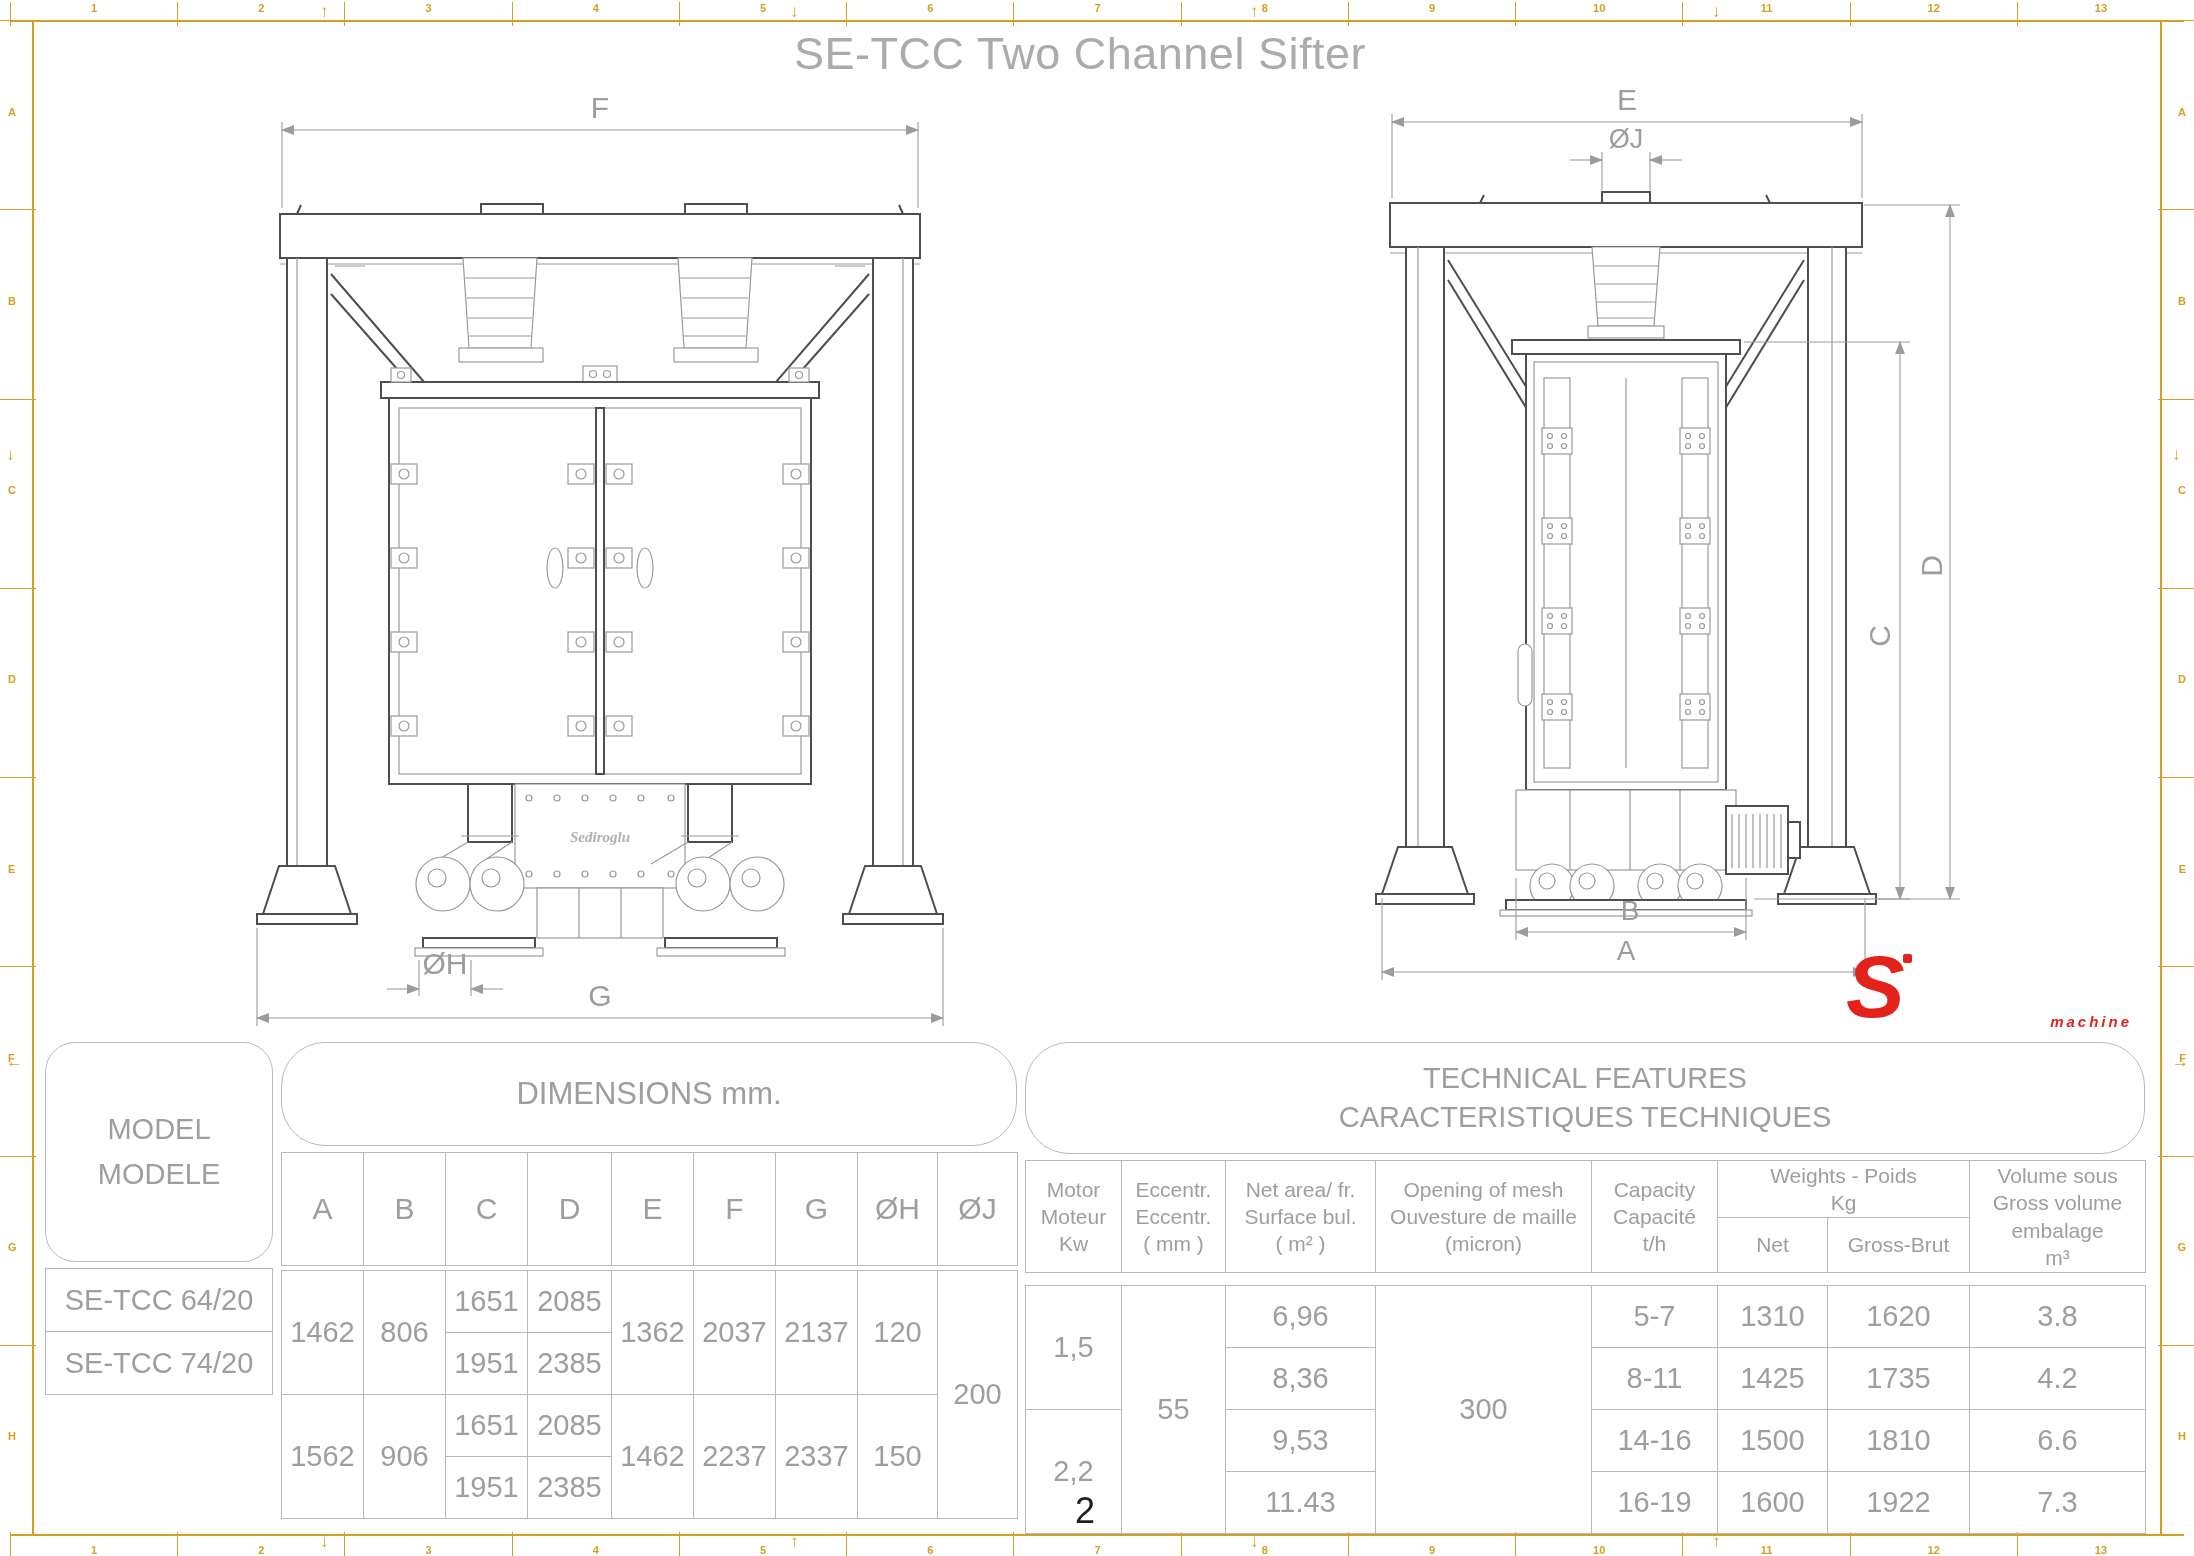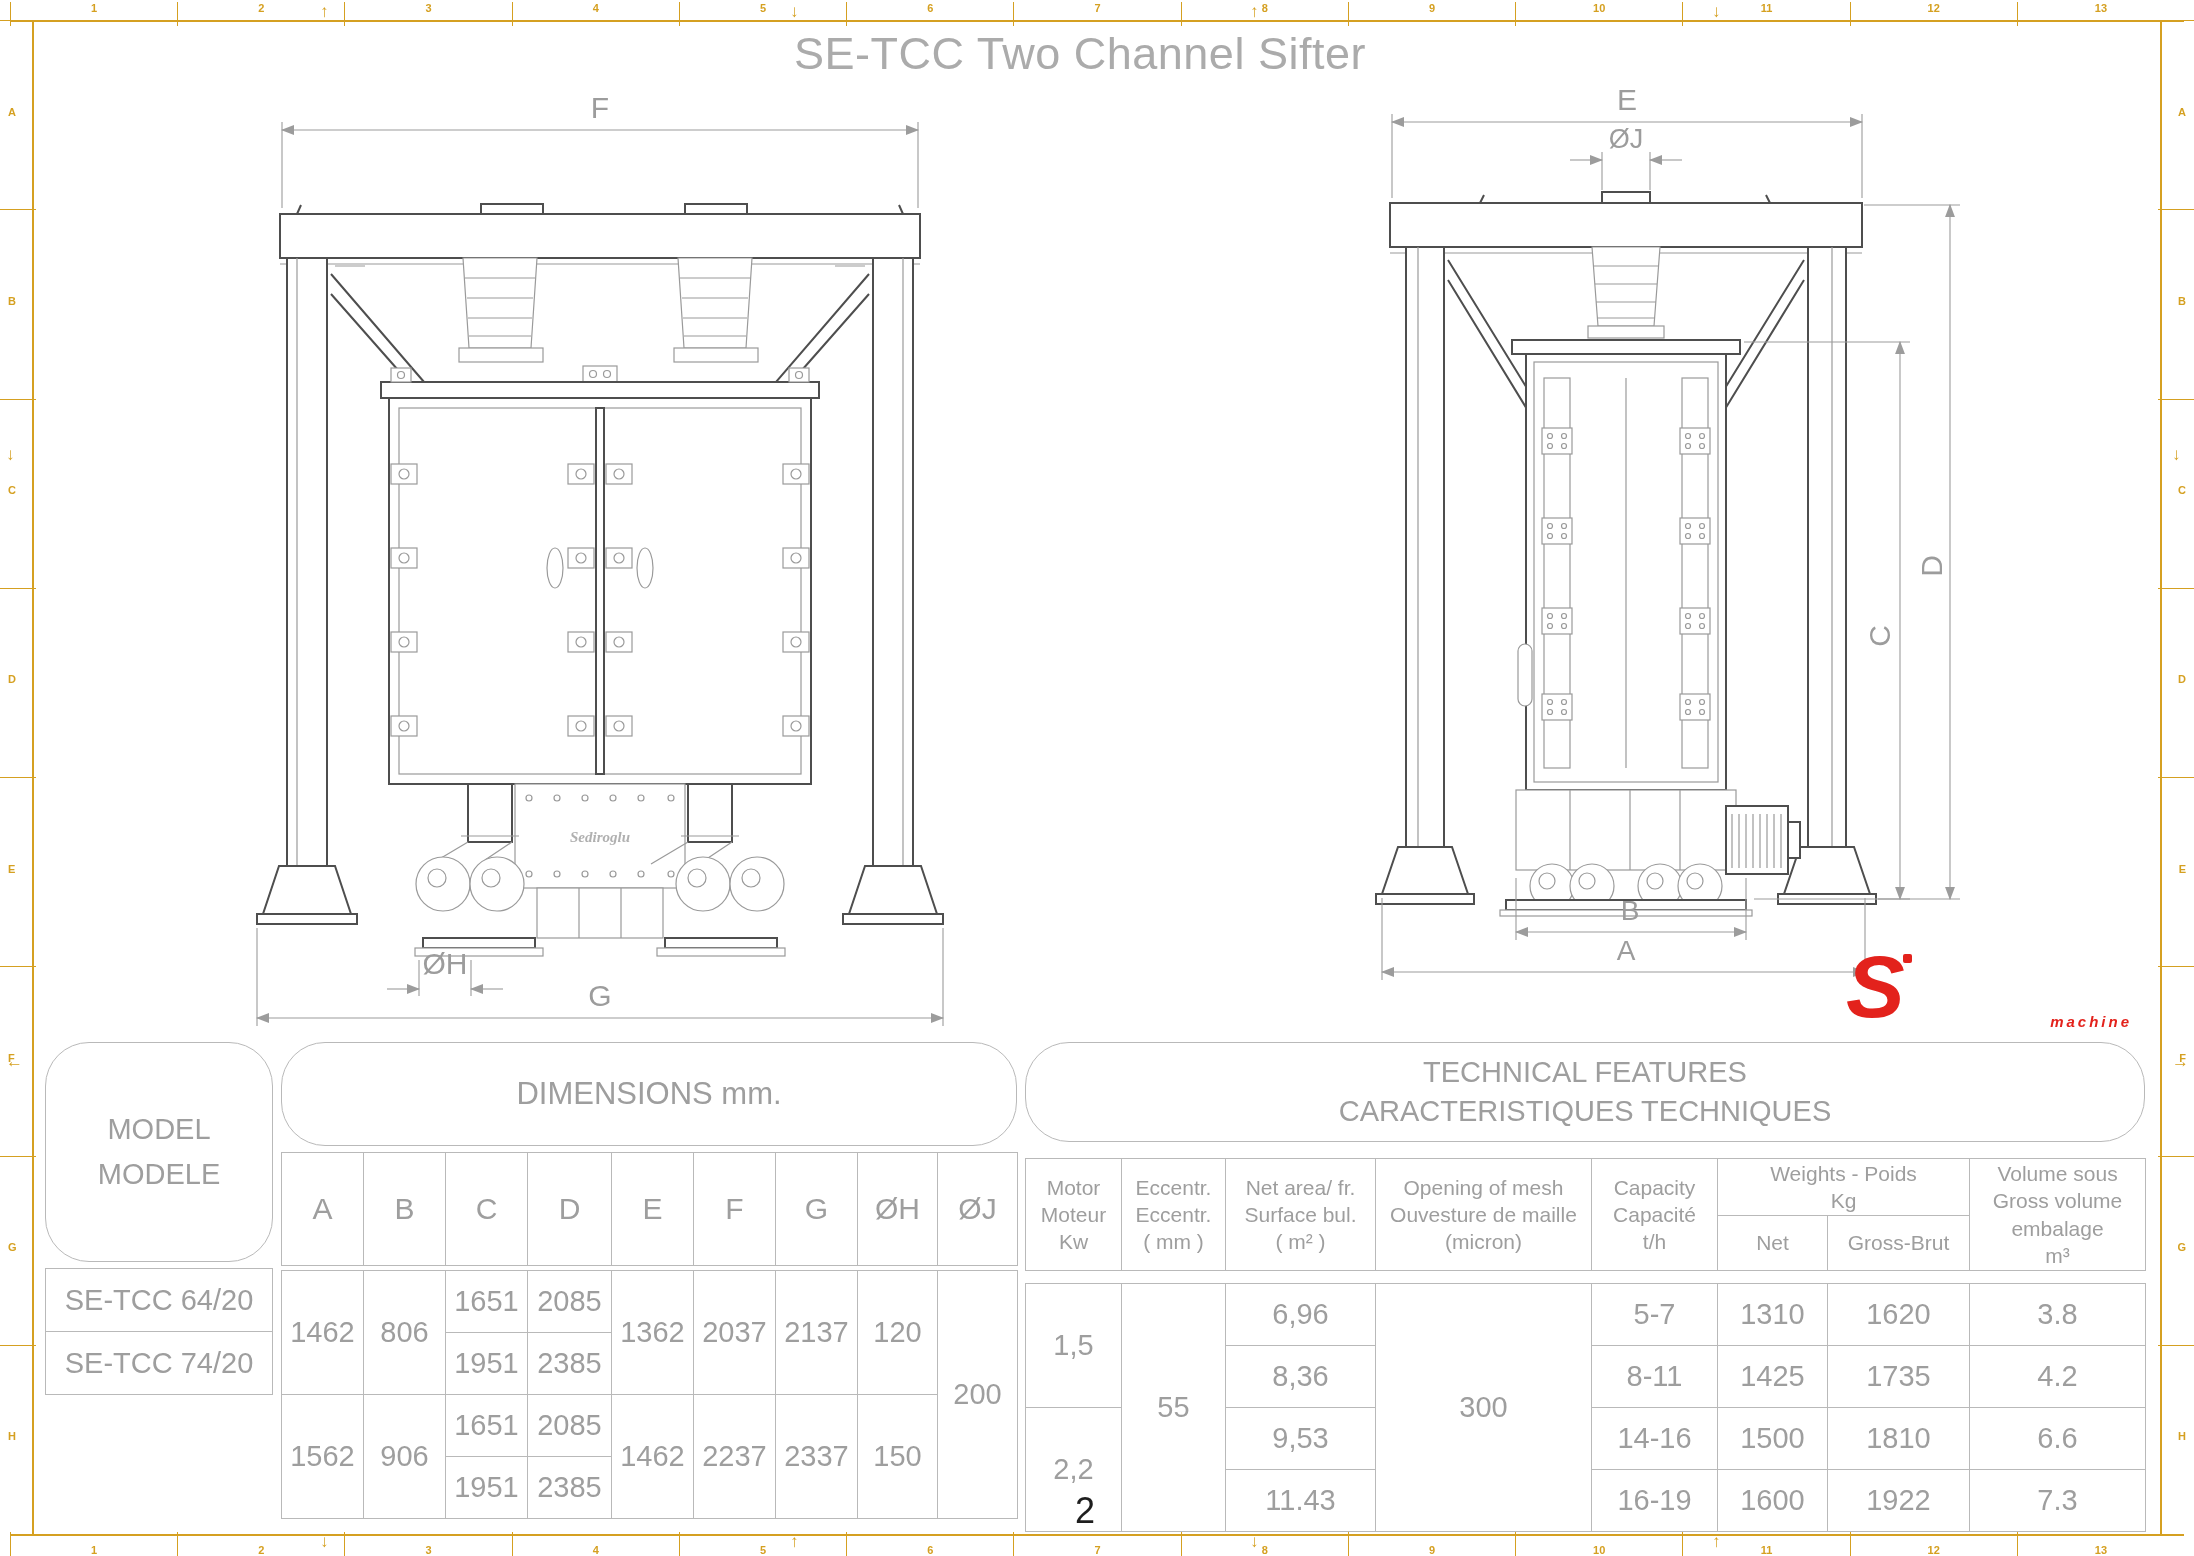--- a/index.html
+++ b/index.html
@@ -44,23 +44,23 @@
   .logo-row{display:flex;align-items:flex-start;}
   .logo-s{font-size:88px;line-height:0.85;font-weight:900;font-style:italic;color:var(--red);letter-spacing:-4px;}
   .logo-name{font-size:62px;line-height:1.05;font-weight:bold;font-style:italic;color:var(--lgray);letter-spacing:-3px;}
   .logo-dot{width:9px;height:9px;background:var(--red);border-radius:2px;margin-top:4px;margin-left:2px;}
   .logo-sub{text-align:right;color:var(--red);font-size:15px;font-weight:bold;font-style:italic;
             letter-spacing:3px;margin-top:-12px;padding-right:4px;}
   
   .spec{position:absolute;left:45px;top:1042px;width:2100px;display:flex;gap:8px;color:var(--txt);}
   .hdrbox{border:1.5px solid var(--tblline);border-radius:44px;display:flex;flex-direction:column;
           align-items:center;justify-content:center;box-sizing:border-box;}
-  .model-head{height:220px;font-size:29px;line-height:1.55;margin-bottom:6px;}
+  .model-head{height:220px;font-size:29px;line-height:1.55;margin-bottom:6px;border-radius:30px;}
   .dims-head{height:104px;font-size:31px;margin-bottom:6px;}
-  .tech-head{height:100px;font-size:29px;line-height:1.35;margin-bottom:16px;}
+  .tech-head{height:112px;font-size:29px;line-height:1.35;margin-bottom:6px;}
   table{border-collapse:collapse;table-layout:fixed;}
   table.bx{border:1.5px solid var(--tblline);}
   td{border:1px solid var(--tblline);text-align:center;vertical-align:middle;
      font-size:29px;color:var(--txt);padding:0;overflow:hidden;}
   .lettersrow td{height:112px;font-size:30px;}
   .subhd td{font-size:21px;line-height:1.3;}
   .mini{font-size:20px;line-height:1.25;}
   .wkg{font-size:25px;line-height:1.3;}
   .ng{font-size:25px;}
   .dtrow{height:62px;}

